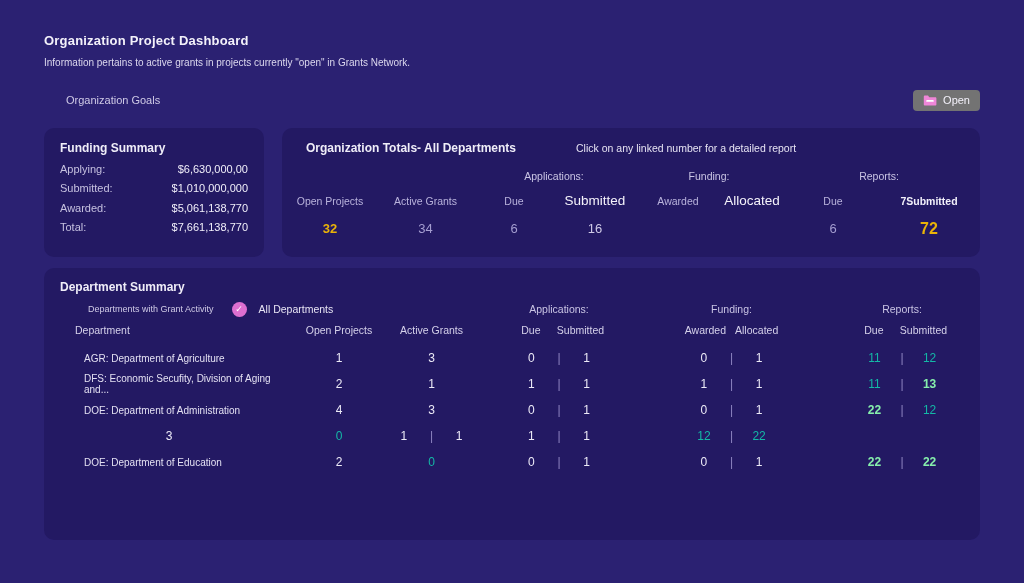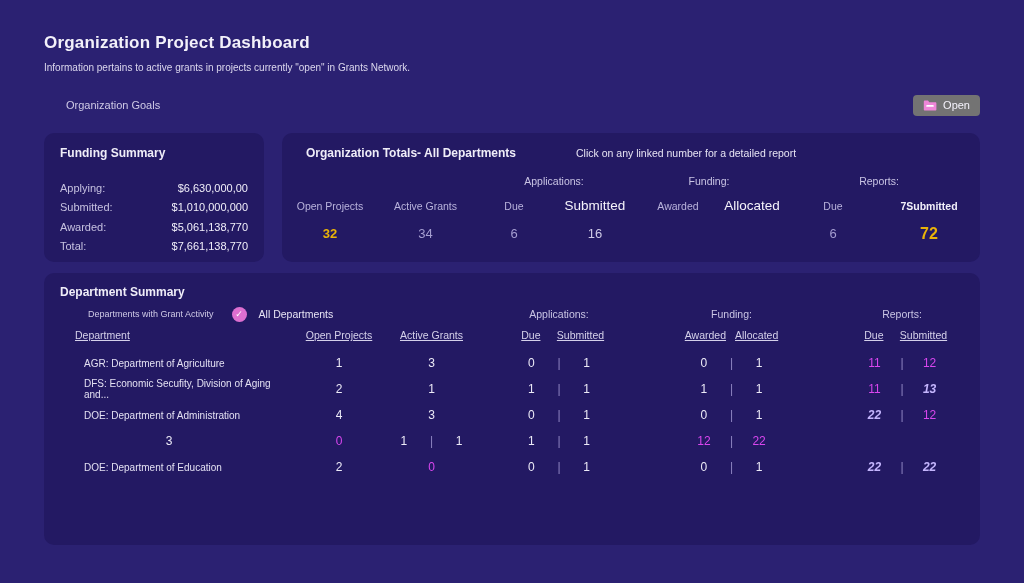--- a/index.html
+++ b/index.html
@@ -1,34 +1,34 @@
 <!DOCTYPE html>
 <html><head>
 <meta charset="utf-8">
 <style>
   * { margin:0; padding:0; box-sizing:border-box; }
   html,body { width:1024px; height:583px; }
   body { font-family:"Liberation Sans","DejaVu Sans",sans-serif; }
   .page { position:relative; width:1024px; height:583px; background:#2b2172; padding:0 44px; overflow:hidden; }
 
-  .page-title { padding-top:33px; font-size:17px; font-weight:600; color:#f3f1fa; letter-spacing:.2px; }
+  .page-title { padding-top:33px; font-size:13px; font-weight:600; color:#f3f1fa; letter-spacing:.2px; }
   .page-subtitle { margin-top:9px; font-size:10px; color:#dcd8ee; }
 
   .goals-row { margin-top:21px; display:flex; align-items:center; height:22px; }
   .goals-label { padding-left:22px; font-size:11px; color:#cfcae6; }
   .open-btn { margin-left:auto; display:inline-flex; align-items:center; gap:6px; background:#737373; border:none; border-radius:4px; height:21px; padding:0 10px; cursor:pointer; }
   .open-btn .lbl { font-size:11px; color:#f4f2fb; }
 
   .cards-row { margin-top:17px; display:flex; gap:18px; height:129px; }
   .card { background:#231963; border-radius:10px; }
 
   
   .funding-card { width:220px; padding:13px 16px; }
   .card-title { font-size:12px; font-weight:600; color:#efedf8; }
-  .funding-rows { margin-top:18px; }
+  .funding-rows { margin-top:4px; }
   .f-row { display:flex; justify-content:space-between; align-items:center; height:19.5px; }
   .f-label { font-size:11px; color:#c6c1e0; }
   .f-value { font-size:11px; color:#f1effa; }
 
   
   .totals-card { flex:1; padding:13px 0 0 0; }
   .totals-title-row { display:flex; align-items:baseline; padding-left:24px; height:16px; }
   .totals-hint { margin-left:60px; font-size:10.5px; color:#e6e3f3; }
   .tgrid { display:grid; grid-template-columns:96px 95px 82px 80px 86px 62px 100px 92px; }
   .totals-groups { margin-top:13px; height:14px; }
@@ -48,33 +48,33 @@
   .dept-card { margin-top:11px; height:272px; padding-top:12px; }
   .dept-card .card-title { padding-left:16px; }
   .dgrid { display:grid; grid-template-columns:250px 90px 95px 160px 185px 1fr; align-items:center; }
   .filter-grid { margin-top:7px; display:grid; grid-template-columns:435px 160px 185px 1fr; align-items:center; height:16px; }
   .filter-left { display:flex; align-items:center; padding-left:44px; gap:12px; }
   .filter-label { font-size:9px; color:#cfcae6; }
   .check-circle { width:15px; height:15px; border-radius:50%; background:#dd6fd0; color:#ffffff; font-size:9px; display:inline-flex; align-items:center; justify-content:center; margin-left:6px; cursor:pointer; }
   .filter-value { font-size:10.5px; color:#e7e4f4; }
 
   .dept-header { margin-top:6px; height:14px; }
-  .dh { font-size:10.5px; color:#d5d1ea;text-decoration:underline; }
+  .dh { font-size:10.5px; color:#d5d1ea; }
   .dh-dept { padding-left:31px; }
   .center { text-align:center; }
   .pair { display:flex; justify-content:center; align-items:center; gap:9px; }
   .pair .slot { min-width:34px; text-align:center; }
   .pipe { color:#8d85c1; font-size:12px; font-weight:300; }
 
   .dept-rows { margin-top:8px; }
   .d-row { height:26px; }
   .dept-name { padding-left:40px; font-size:10px; color:#e3e0f2; }
   .num { font-size:12px; color:#eceaf7; cursor:pointer; }
-  .num.dim { color:#d946ef; font-weight:400; }
-  .num.bright { color:#c4b5fd; font-weight:700;font-style:italic; }
+  .num.dim { color:#14b8a6; font-weight:400; }
+  .num.bright { color:#86efac; font-weight:700; }
 </style>
 </head>
 <body>
 
 <div class="page">
 
   <h1 class="page-title">Organization Project Dashboard</h1>
   <p class="page-subtitle">Information pertains to active grants in projects currently "open" in Grants Network.</p>
 
   <div class="goals-row">

